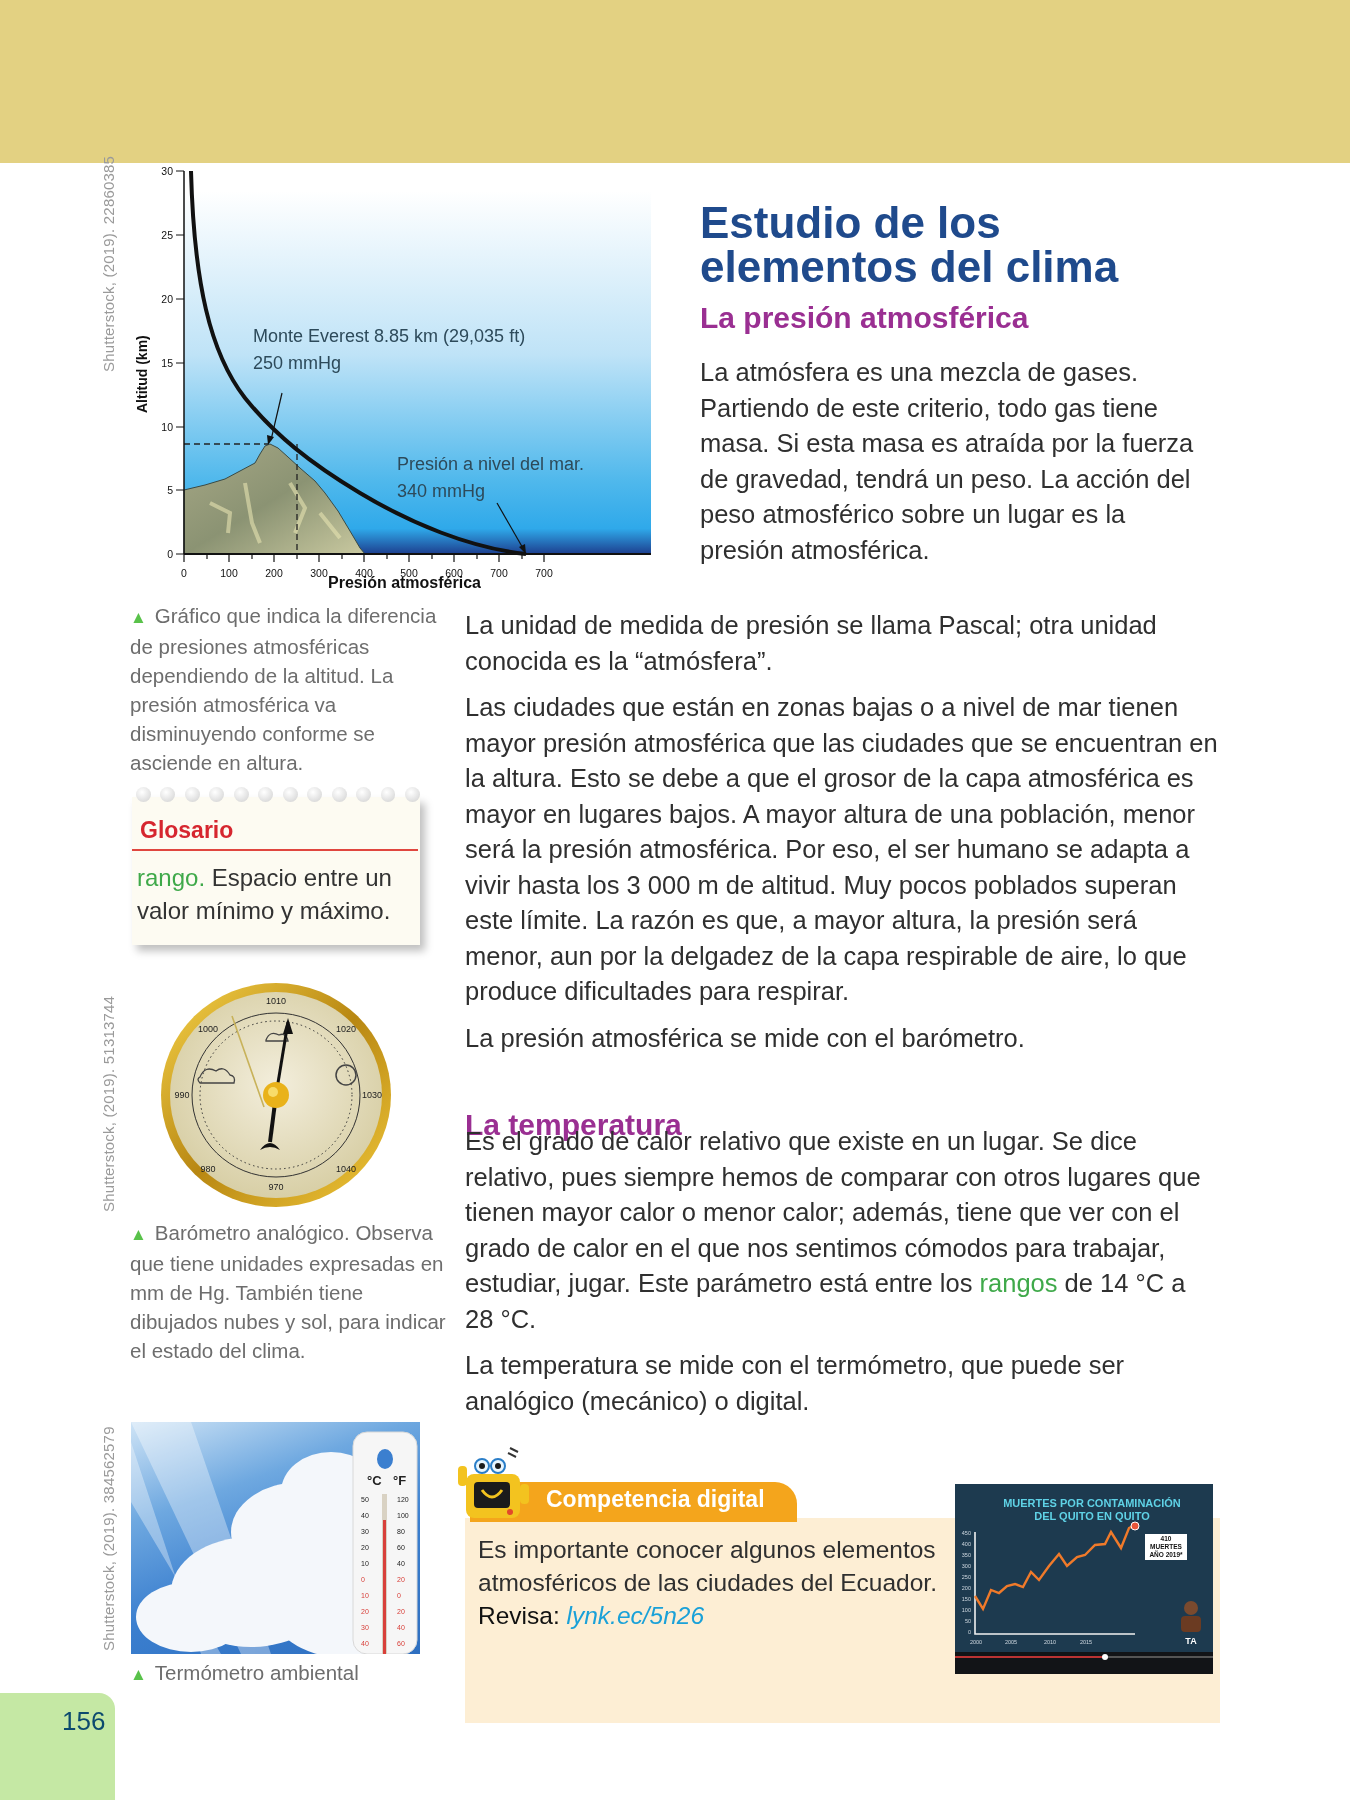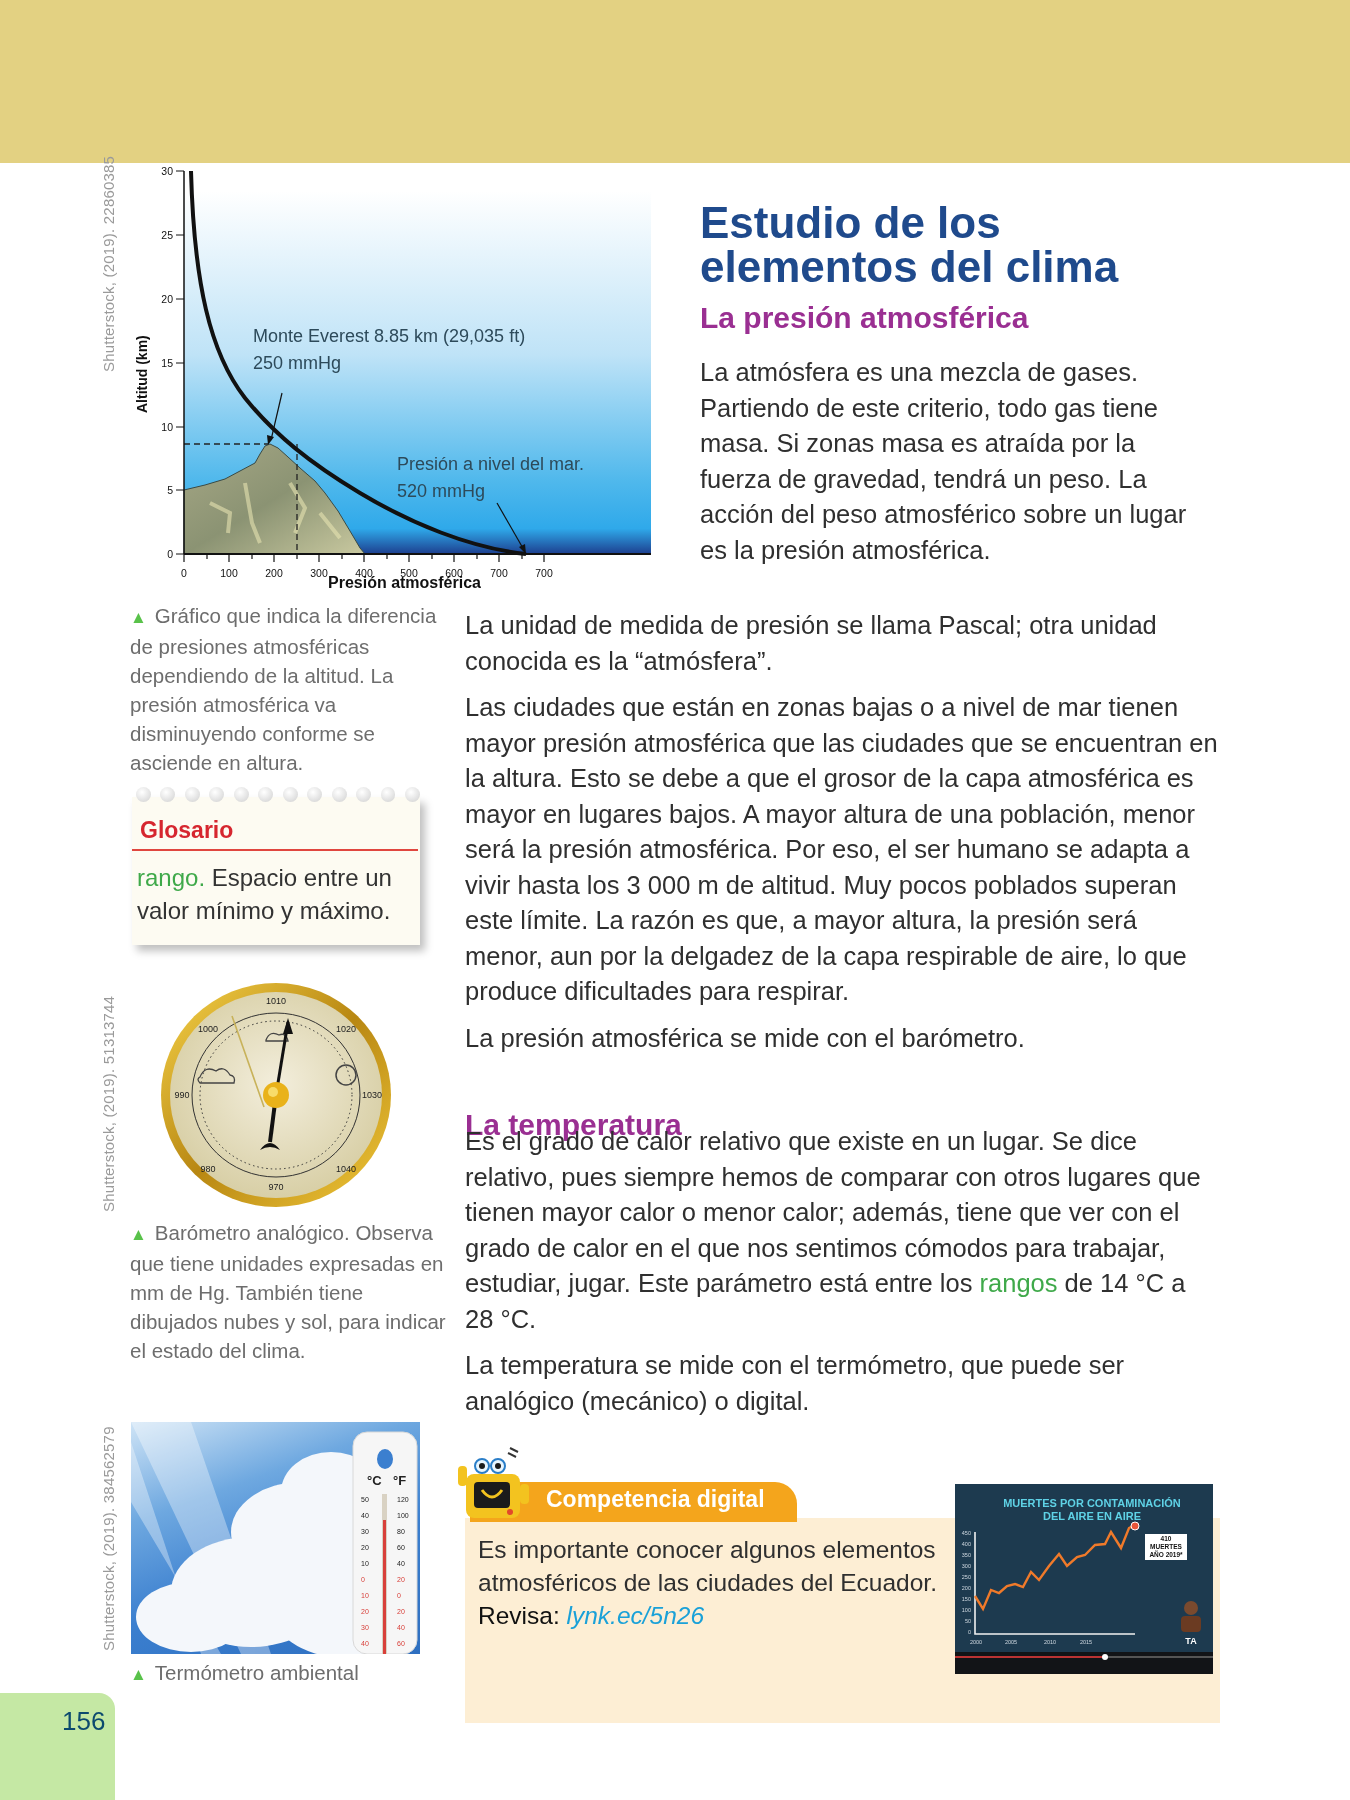--- a/index.html
+++ b/index.html
@@ -156,21 +156,21 @@
     </g>
   </svg>
   <div class="ylabel">Altitud (km)</div>
   <div class="xlabel">Presión atmosférica</div>
   <div class="annot" style="left:143px; top:160px;">
     <div>Monte Everest 8.85 km (29,035 ft)</div>
     <div>250 mmHg</div>
   </div>
   <div class="annot" style="left:287px; top:288px;">
     <div>Presión a nivel del mar.</div>
-    <div>520 mmHg</div>
+    <div>340 mmHg</div>
   </div>
 </div>
 
 <div class="caption" style="top:601px;">
   <span class="tri">▲</span><span>Gráfico que indica la diferencia de presiones atmosféricas dependiendo de la altitud. La presión atmosférica va disminuyendo conforme se asciende en altura.</span>
 </div>
 
 <div class="glossary">
   <div class="rings">
     <span class="ring"></span>
@@ -280,21 +280,21 @@
         <text x="266" y="224">60</text>
     </g>
   </svg>
 </div>
 <div class="caption" style="top:1658px; width:330px;">
   <span class="tri">▲</span><span>Termómetro ambiental</span>
 </div>
 
 <div class="h1">Estudio de los elementos del clima</div>
 <div class="h2" style="left:700px; top:301px;">La presión atmosférica</div>
-<div class="p" style="left:700px; top:355px; width:510px;">La atmósfera es una mezcla de gases. Partiendo de este criterio, todo gas tiene masa. Si zonas masa es atraída por la fuerza de gravedad, tendrá un peso. La acción del peso atmosférico sobre un lugar es la presión atmosférica.</div>
+<div class="p" style="left:700px; top:355px; width:510px;">La atmósfera es una mezcla de gases. Partiendo de este criterio, todo gas tiene masa. Si esta masa es atraída por la fuerza de gravedad, tendrá un peso. La acción del peso atmosférico sobre un lugar es la presión atmosférica.</div>
 
 <div class="p" style="left:465px; top:608px; width:755px;">La unidad de medida de presión se llama Pascal; otra unidad conocida es la “atmósfera”.</div>
 <div class="p" style="left:465px; top:690px; width:755px;">Las ciudades que están en zonas bajas o a nivel de mar tienen mayor presión atmosférica que las ciudades que se encuentran en la altura. Esto se debe a que el grosor de la capa atmosférica es mayor en lugares bajos. A mayor altura de una población, menor será la presión atmosférica. Por eso, el ser humano se adapta a vivir hasta los 3 000 m de altitud. Muy pocos poblados superan este límite. La razón es que, a mayor altura, la presión será menor, aun por la delgadez de la capa respirable de aire, lo que produce dificultades para respirar.</div>
 <div class="p" style="left:465px; top:1021px; width:755px;">La presión atmosférica se mide con el barómetro.</div>
 
 <div class="h2" style="left:465px; top:1072px;margin-top:36px;">La temperatura</div>
 <div class="p" style="left:465px; top:1124px; width:755px;"><span>Es el grado de calor relativo que existe en un lugar. Se dice relativo, pues siempre hemos de comparar con otros lugares que tienen mayor calor o menor calor; además, tiene que ver con el grado de calor en el que nos sentimos cómodos para trabajar, estudiar, jugar. Este parámetro está entre los </span><span class="hl">rangos</span><span> de 14 °C a 28 °C.</span></div>
 <div class="p" style="left:465px; top:1348px; width:755px;">La temperatura se mide con el termómetro, que puede ser analógico (mecánico) o digital.</div>
 
 <div class="comp-box"></div>
@@ -317,21 +317,21 @@
   </svg>
 </div>
 <div class="comp-text">
   <div>Es importante conocer algunos elementos atmosféricos de las ciudades del Ecuador.</div>
   <div><span class="rev">Revisa</span><span class="rev">: </span><span class="link">lynk.ec/5n26</span></div>
 </div>
 
 <div class="video">
   <div class="vt">
     <div>MUERTES POR CONTAMINACIÓN</div>
-    <div>DEL AIRE EN AIRE</div>
+    <div>DEL QUITO EN QUITO</div>
   </div>
   <svg width="258" height="190" viewBox="0 0 258 190" style="position:absolute;left:0;top:0;">
     <g font-family="Liberation Sans, sans-serif" font-size="5.5" fill="#cfd8e0" text-anchor="end">
       <text x="16" y="51">450</text>
         <text x="16" y="62">400</text>
         <text x="16" y="73">350</text>
         <text x="16" y="84">300</text>
       <text x="16" y="95">250</text>
         <text x="16" y="106">200</text>
         <text x="16" y="117">150</text>

